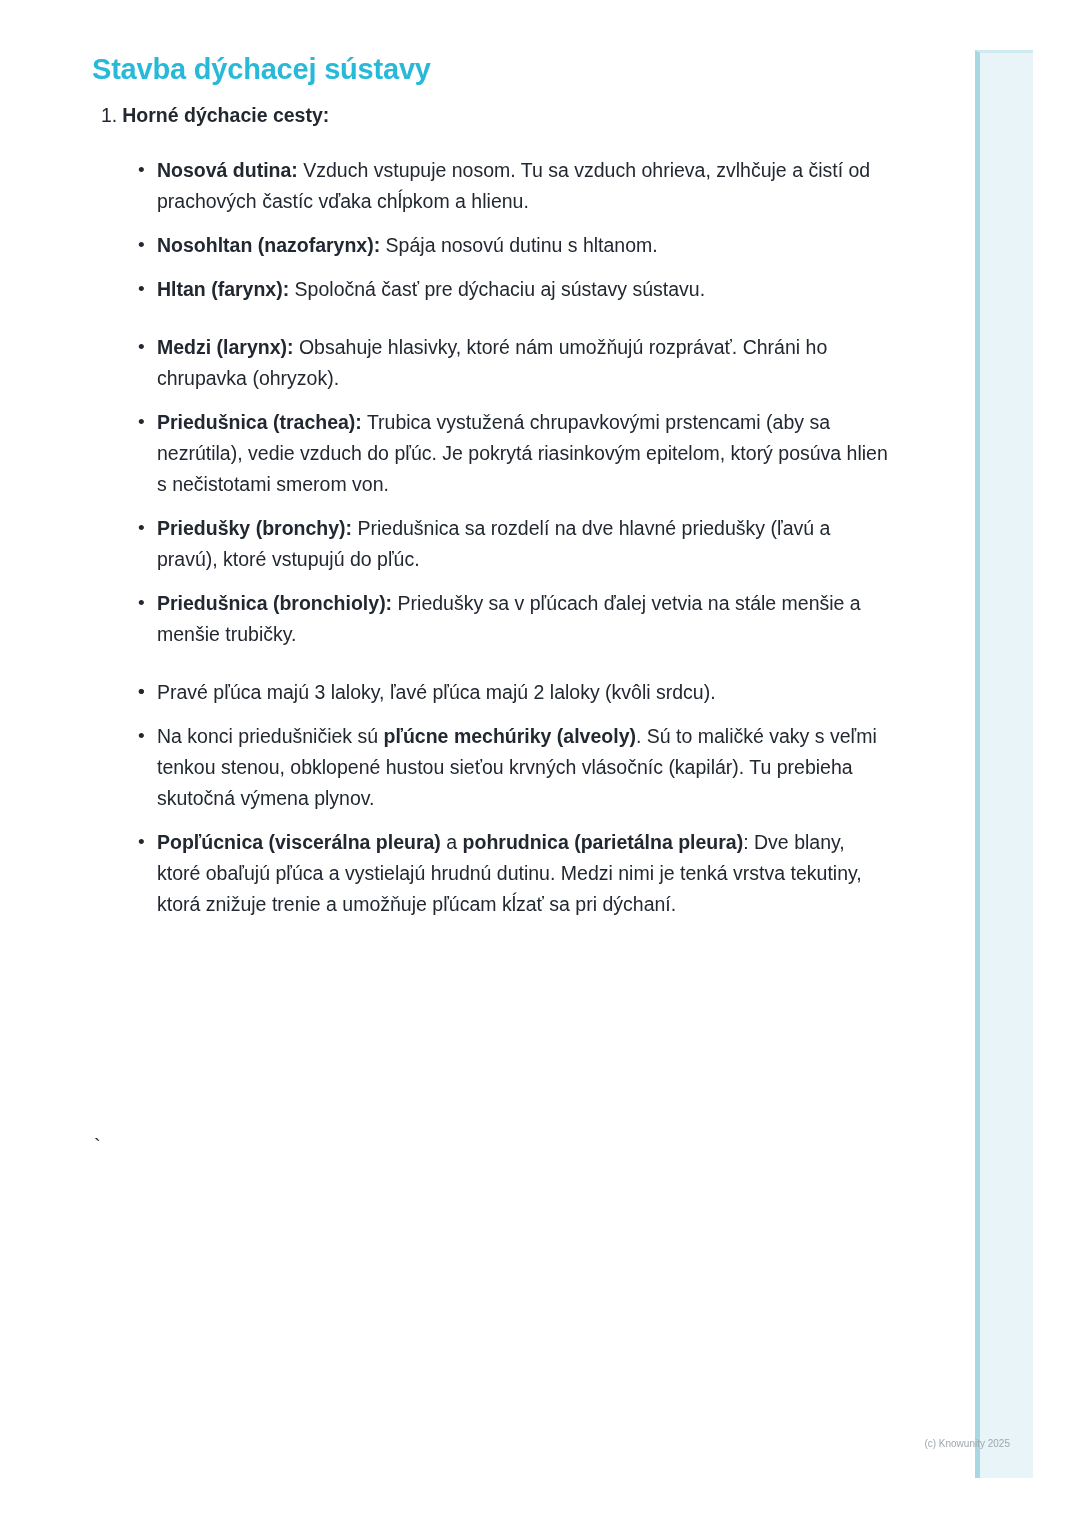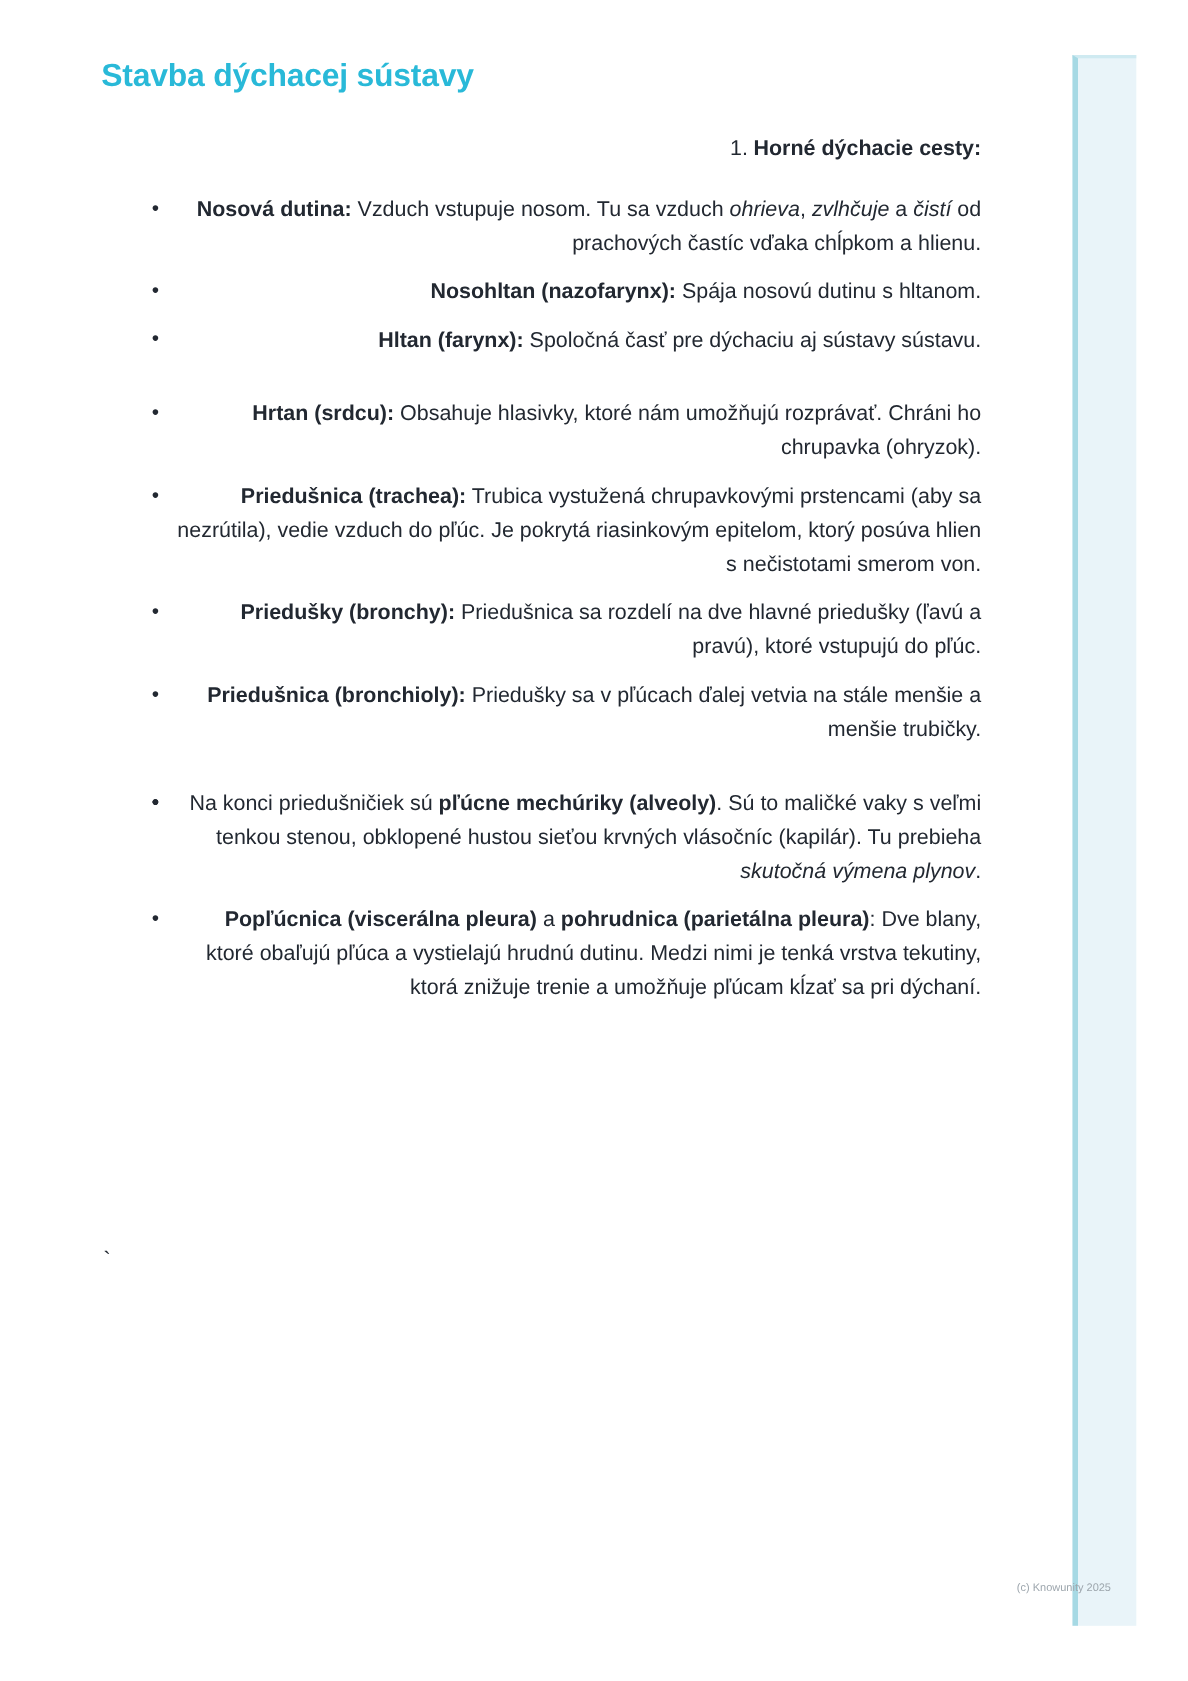--- a/index.html
+++ b/index.html
@@ -27,21 +27,21 @@
     z-index: 2;
   }
   h1.page-title {
     margin: 52px 0 4px 0;
     font-size: 29px;
     line-height: 34px;
     font-weight: 700;
     color: #29b9d8;
     letter-spacing: -0.2px;
   }
-  .section { margin-top: 36px; text-align: right; }
+  .section { margin-top: 16px; }
   .section-title {
     margin: 0 0 0 9px;
     font-size: 19.5px;
     line-height: 26px;
   }
   .section-title .num { font-weight: 400; margin-right: 5px; }
   .section-title strong { font-weight: 700; }
   ul.bullets {
     list-style: none;
     margin: 27px 0 0 0;
@@ -54,21 +54,21 @@
     line-height: 31px;
   }
   ul.bullets li + li { margin-top: 13px; }
   ul.bullets li .dot {
     position: absolute;
     left: 46px; top: -1px;
     font-size: 19px;
     color: #222831;
   }
   .seg-b { font-weight: 700; }
-  .seg-i { font-style: italic; }
+  .seg-i { }
   .stray-mark {
     position: absolute;
     left: 94px; top: 1135px;
     font-size: 20px;
     color: #222831;
     z-index: 2;
   }
   .footer {
     position: absolute;
     top: 1438px; right: 70px;
@@ -99,41 +99,41 @@
       </li>
       <li>
         <span class="dot">•</span><span class="seg-b">Hltan (farynx):</span><span> Spoločná časť pre dýchaciu aj sústavy sústavu.</span>
       </li>
     </ul>
   </div>
 
   <div class="section">
     <ul class="bullets">
       <li>
-        <span class="dot">•</span><span class="seg-b">Hrtan (srdcu):</span><span> Obsahuje hlasivky, ktoré nám umožňujú rozprávať. Chráni ho chrupavka (ohryzok).</span>
+        <span class="dot">•</span><span class="seg-b">Medzi (larynx):</span><span> Obsahuje hlasivky, ktoré nám umožňujú rozprávať. Chráni ho chrupavka (ohryzok).</span>
       </li>
       <li>
         <span class="dot">•</span><span class="seg-b">Priedušnica (trachea):</span><span> Trubica vystužená chrupavkovými prstencami (aby sa nezrútila), vedie vzduch do pľúc. Je pokrytá riasinkovým epitelom, ktorý posúva hlien s nečistotami smerom von.</span>
       </li>
       <li>
         <span class="dot">•</span><span class="seg-b">Priedušky (bronchy):</span><span> Priedušnica sa rozdelí na dve hlavné priedušky (ľavú a pravú), ktoré vstupujú do pľúc.</span>
       </li>
       <li>
         <span class="dot">•</span><span class="seg-b">Priedušnica (bronchioly):</span><span> Priedušky sa v pľúcach ďalej vetvia na stále menšie a menšie trubičky.</span>
       </li>
     </ul>
   </div>
 
   <div class="section">
     <ul class="bullets">
       <li>
         <span class="dot">•</span>
       </li>
       <li>
-        <span class="dot">•</span>
+        <span class="dot">•</span><span>Pravé pľúca majú 3 laloky, ľavé pľúca majú 2 laloky (kvôli srdcu).</span>
       </li>
       <li>
         <span class="dot">•</span><span>Na konci priedušničiek sú </span><span class="seg-b">pľúcne mechúriky (alveoly)</span><span>. Sú to maličké vaky s veľmi tenkou stenou, obklopené hustou sieťou krvných vlásočníc (kapilár). Tu prebieha </span><span class="seg-i">skutočná výmena plynov</span><span>.</span>
       </li>
       <li>
         <span class="dot">•</span><span class="seg-b">Popľúcnica (viscerálna pleura)</span><span> a </span><span class="seg-b">pohrudnica (parietálna pleura)</span><span>: Dve blany, ktoré obaľujú pľúca a vystielajú hrudnú dutinu. Medzi nimi je tenká vrstva tekutiny, ktorá znižuje trenie a umožňuje pľúcam kĺzať sa pri dýchaní.</span>
       </li>
     </ul>
   </div>
 

